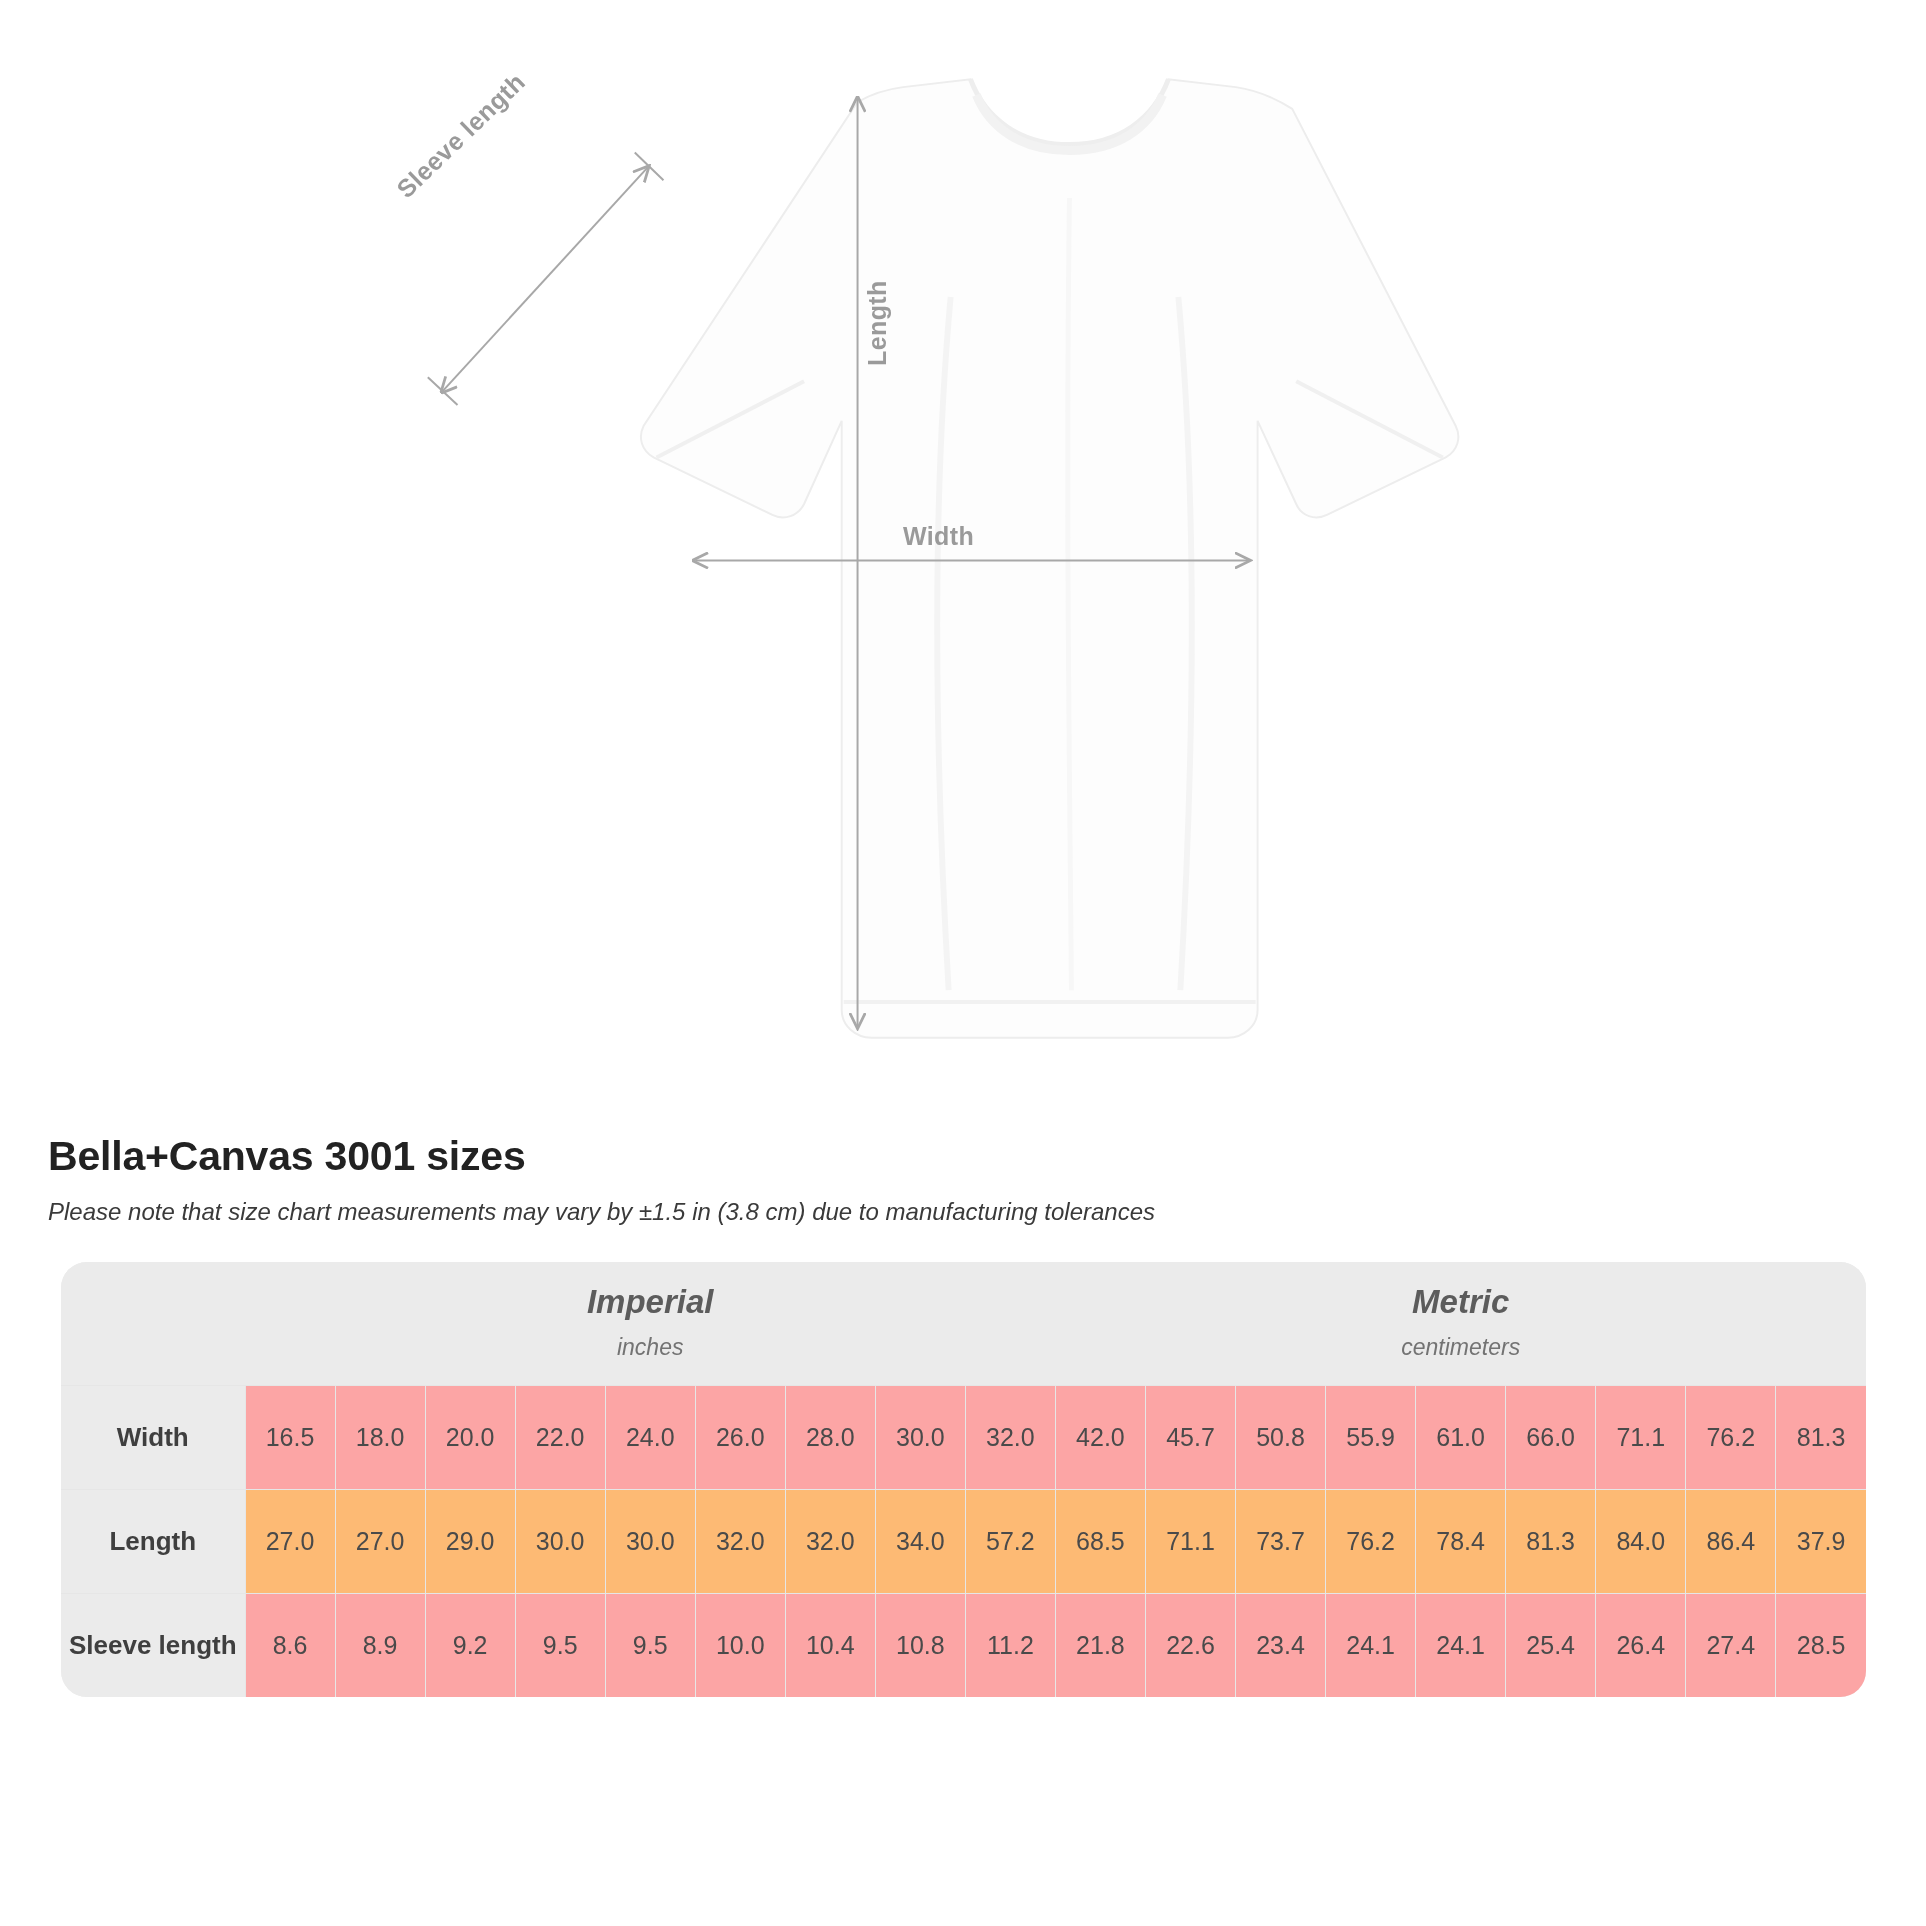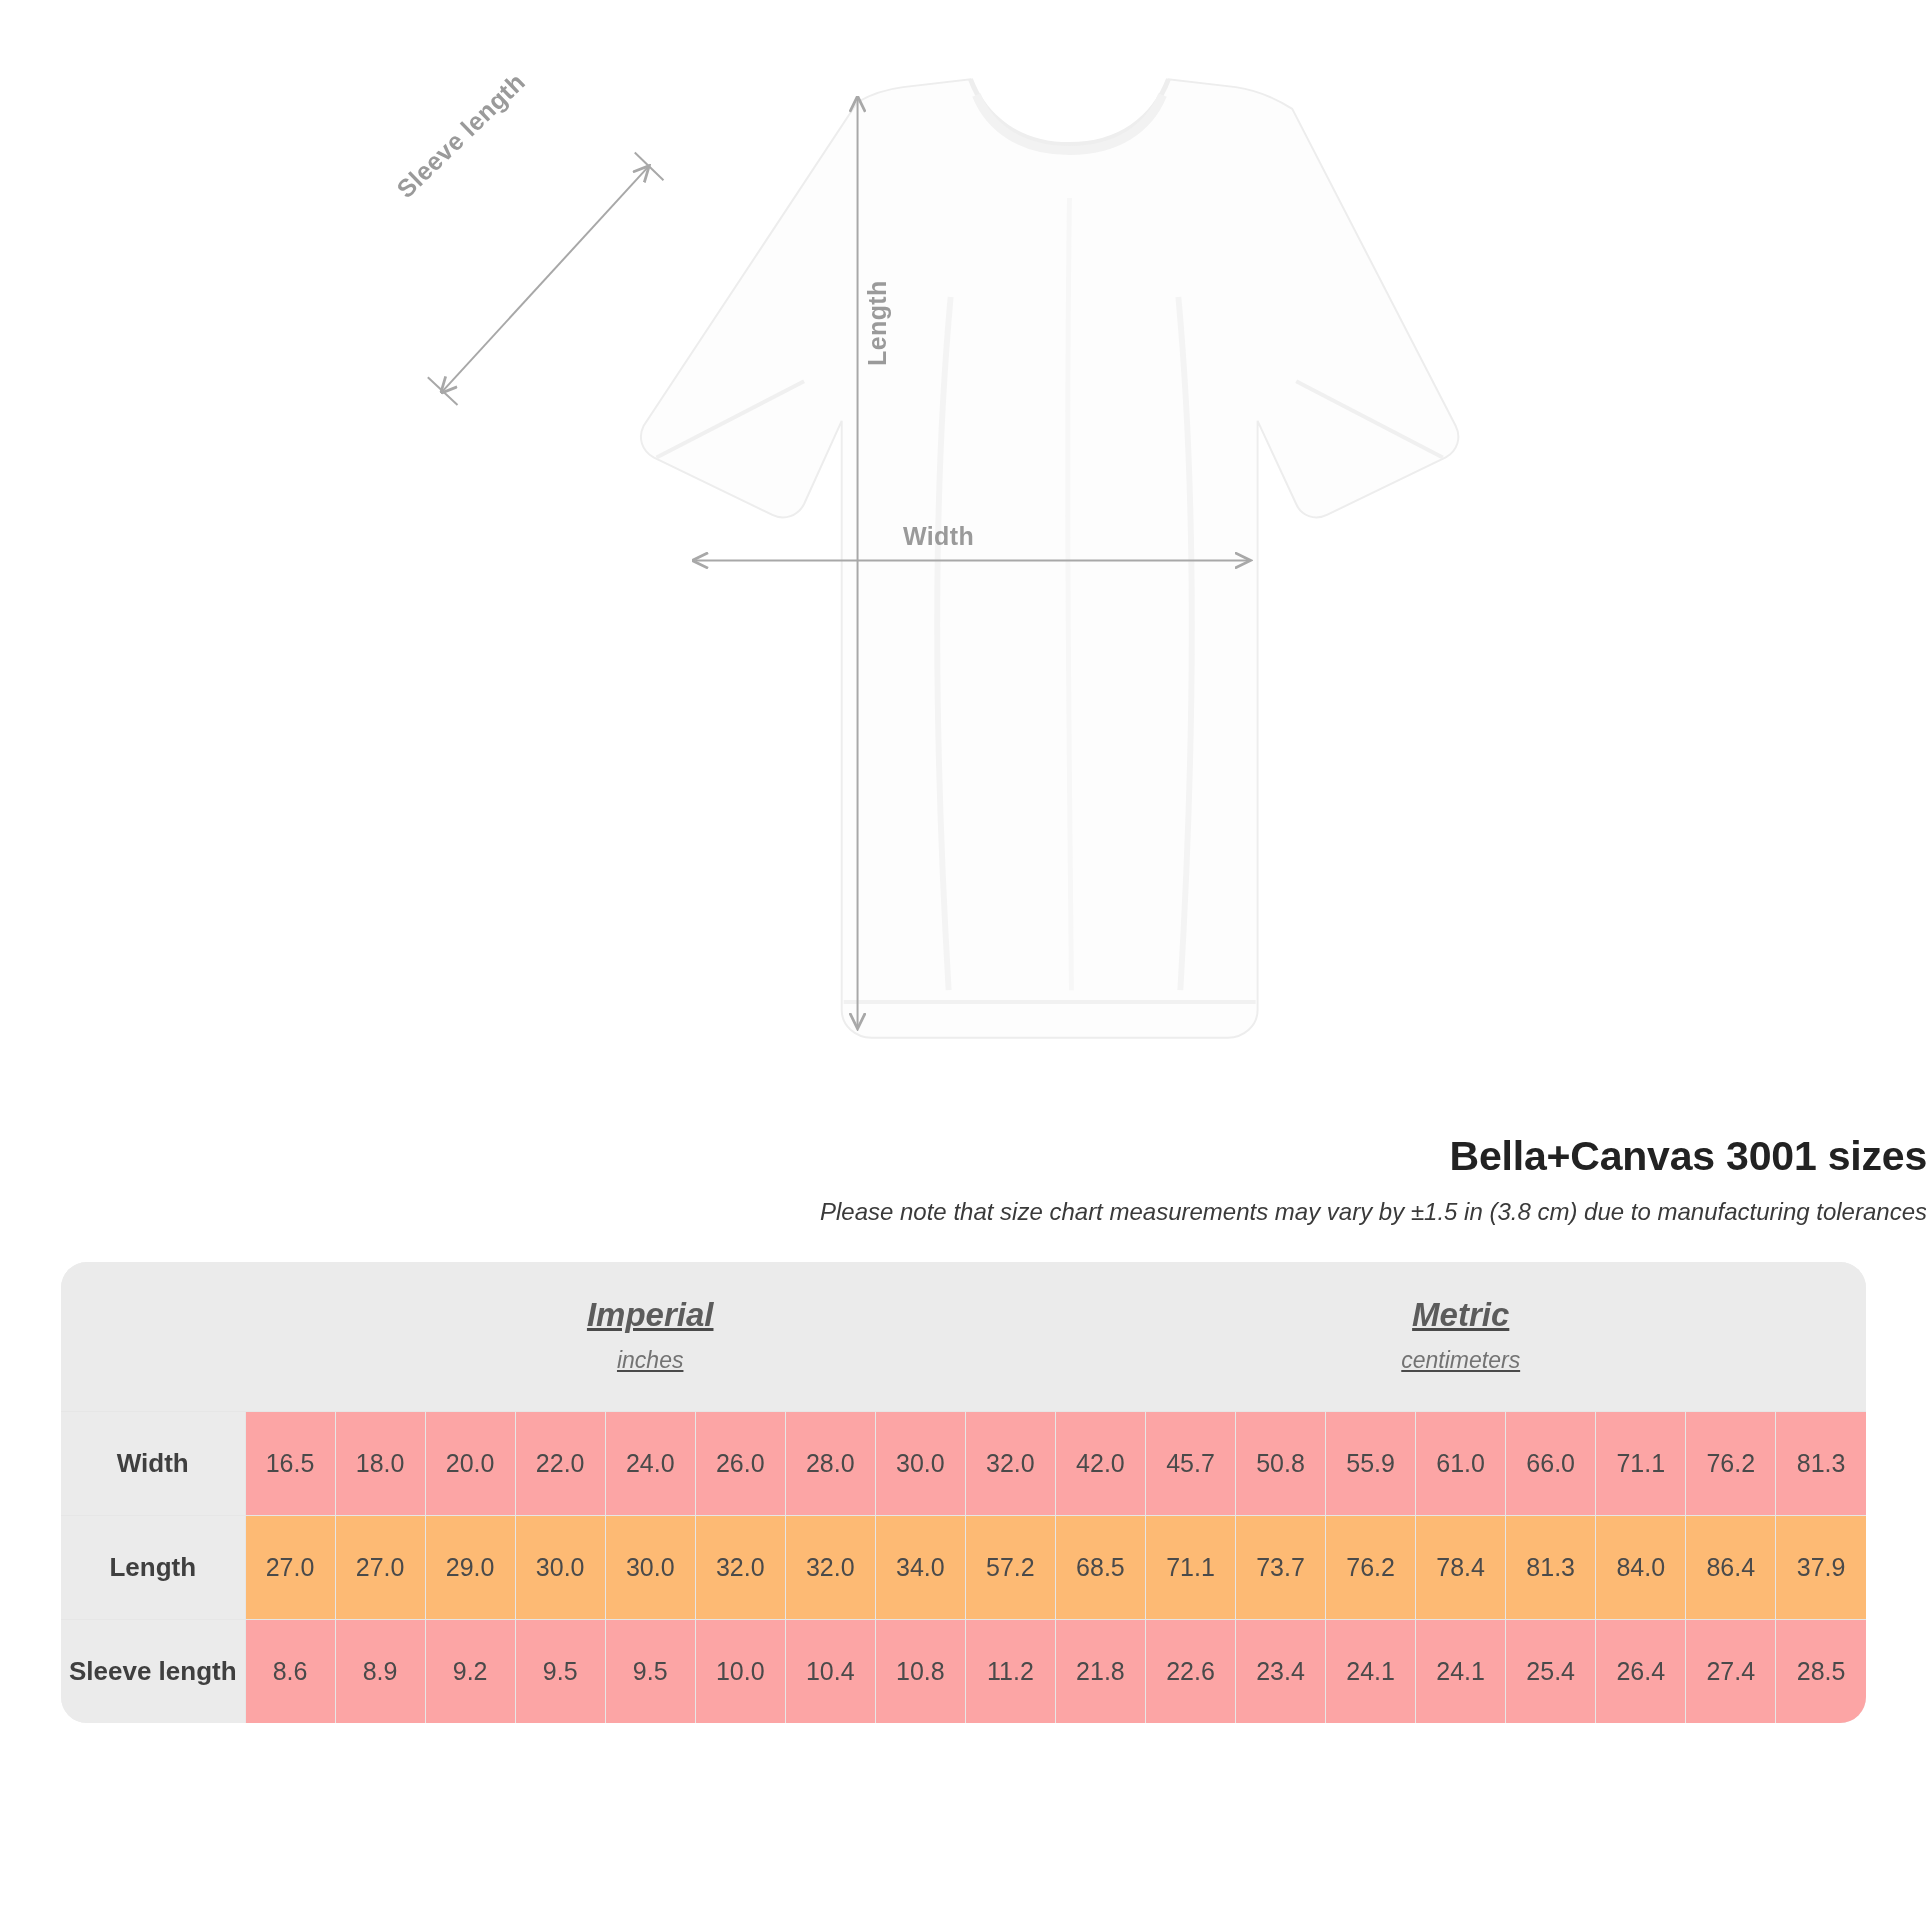--- a/index.html
+++ b/index.html
@@ -52,21 +52,21 @@
     transform: rotate(-90deg);
     transform-origin: left top;
   }
   .dim-label.width {
     left: 903px;
     top: 522px;
   }
 
   
   .title-block {
-    text-align: right;
+    text-align: left;
     margin-top: 24px;
     padding-left: 48px;
   }
   .chart-title {
     font-size: 41px;
     font-weight: bold;
     color: #222222;
     letter-spacing: -0.2px;
   }
   .chart-note {
@@ -90,24 +90,23 @@
   }
   table.size-table td,
   table.size-table th {
     text-align: center;
     vertical-align: middle;
     font-size: 25px;
     color: #4a4a4a;
     padding: 0;
   }
   .unit-row td {
-    height: 149px;
+    height: 123px;
     background: #ebebeb;
     border: none;
-    text-decoration: underline;
   }
   .unit-name {
     font-size: 33px;
     font-style: italic;
     font-weight: bold;
     color: #5c5c5c;
     line-height: 1.25;
   }
   .unit-sub {
     font-size: 23px;

